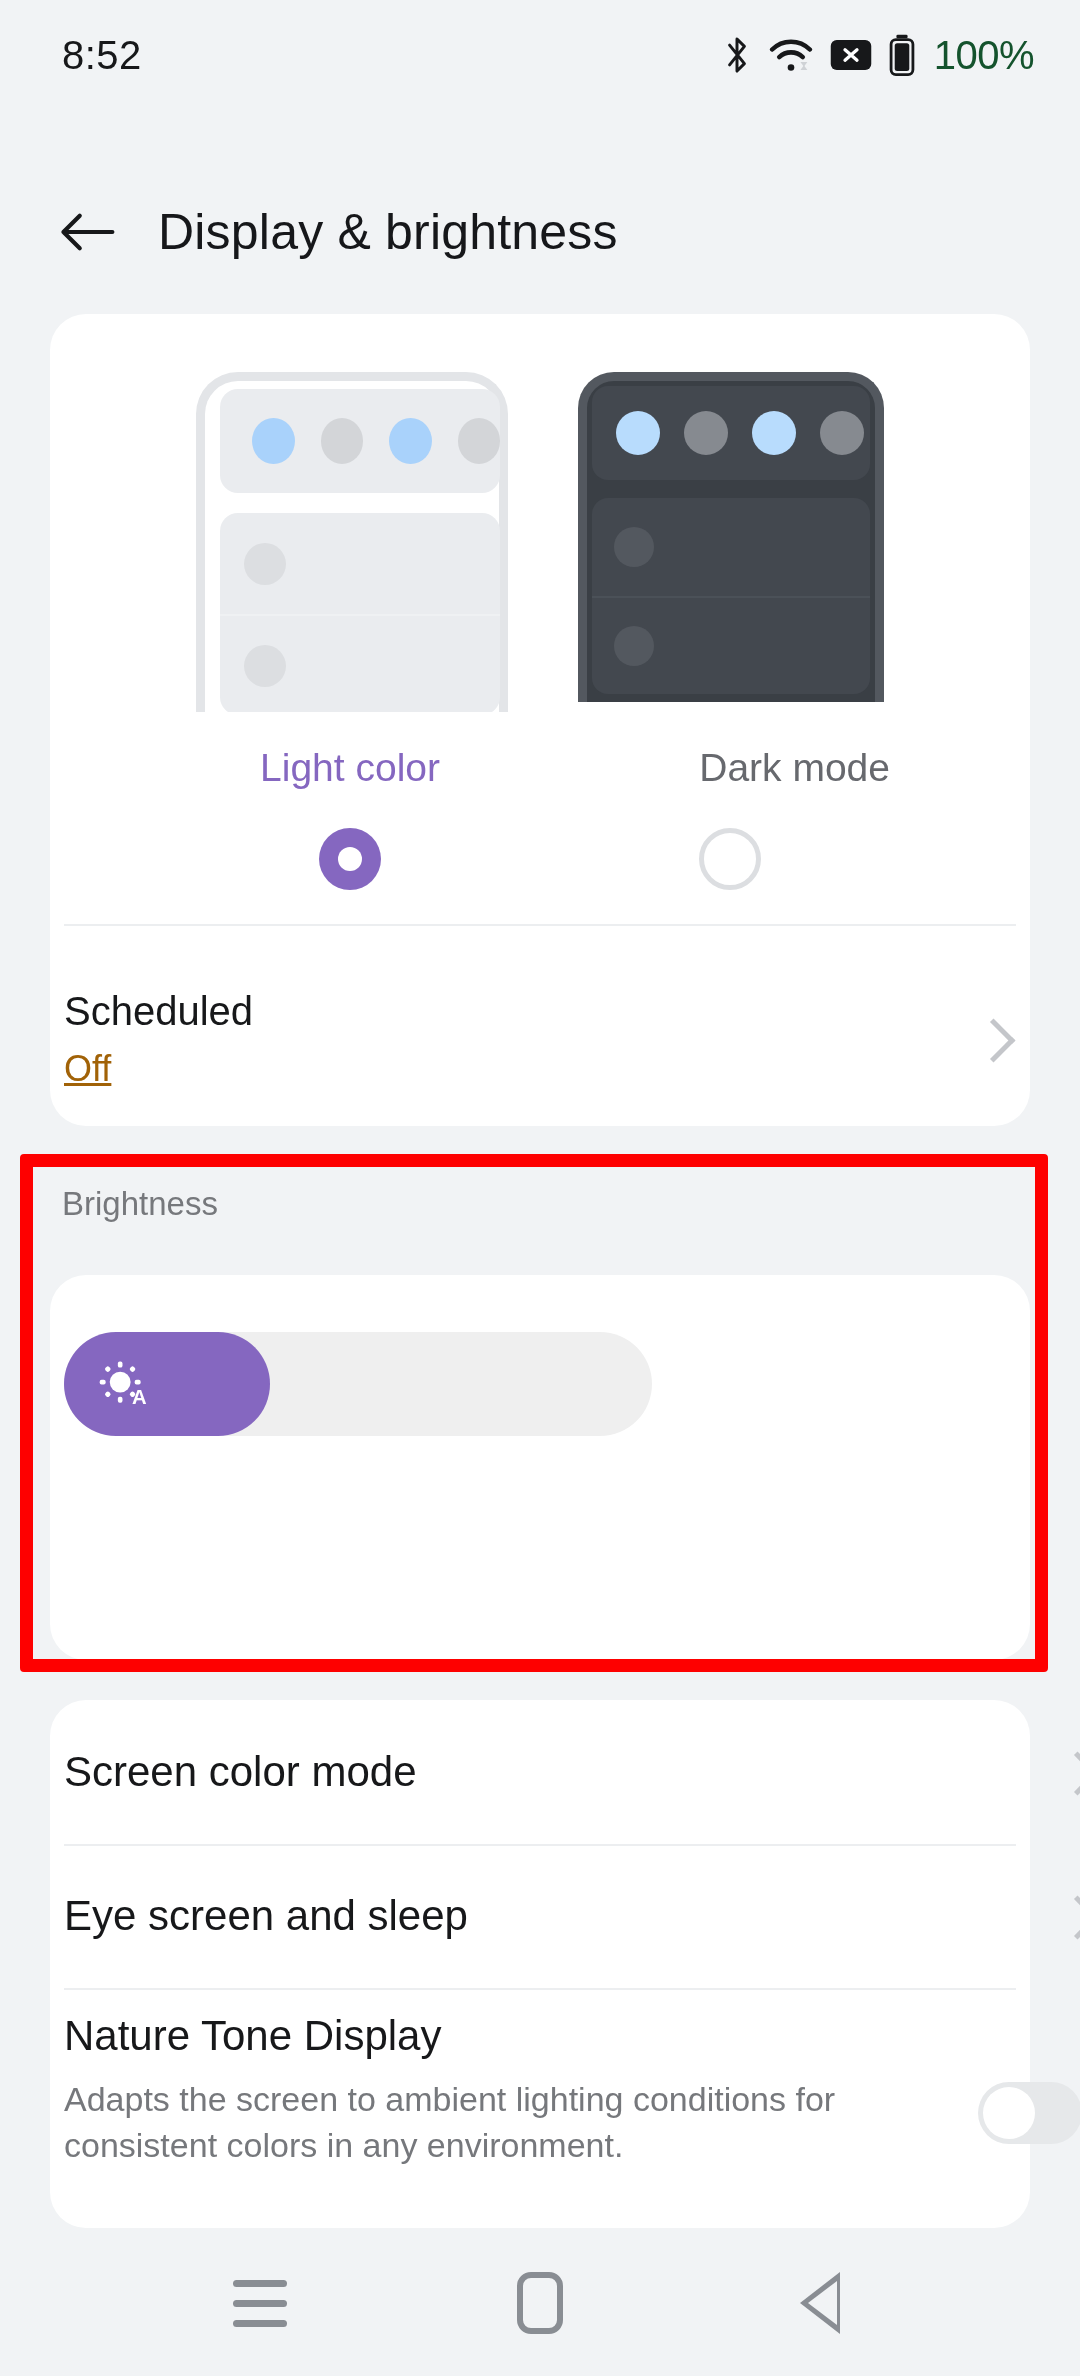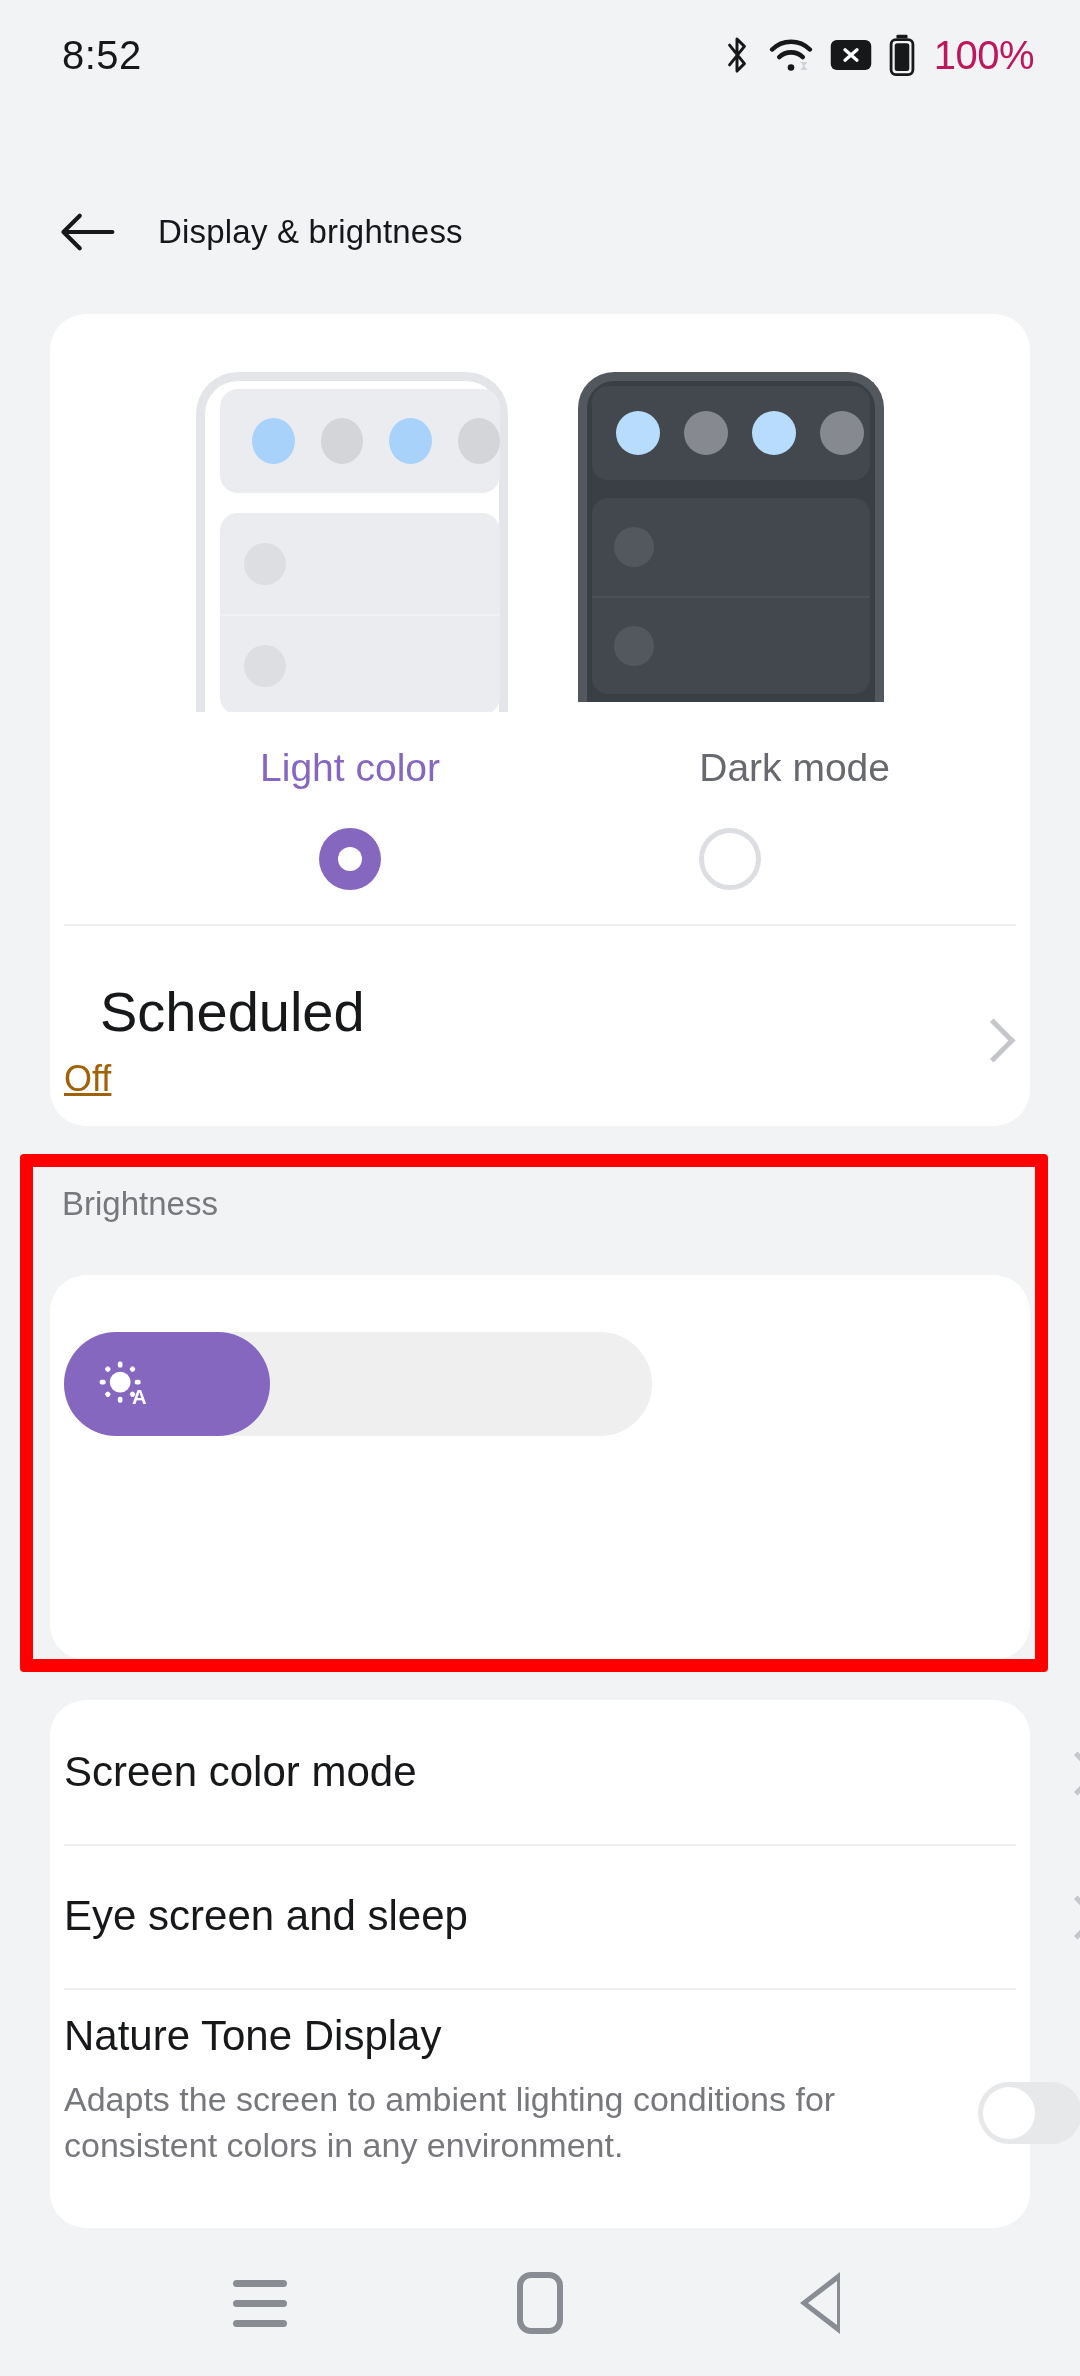--- a/index.html
+++ b/index.html
@@ -12,28 +12,28 @@
   #screen { position:relative; width:1080px; height:2376px; background:#f1f3f5; }
 
   
   .statusbar{
     position:absolute; top:0; left:0; width:1080px; height:110px;
     display:flex; align-items:center; justify-content:space-between;
     padding:0 46px 0 62px;
   }
   .status-time{ font-size:40px; color:#17181a; letter-spacing:.5px; }
   .status-right{ display:flex; align-items:center; gap:17px; }
-  .status-pct{ font-size:40px; color:#be185d; letter-spacing:-.5px; margin-left:2px;}
+  .status-pct{ font-size:40px; color:#14532d; letter-spacing:-.5px; margin-left:2px;}
 
   
   .header{
     position:absolute; top:172px; left:0; width:1080px; height:120px;
     display:flex; align-items:center; padding-left:58px; gap:42px;
   }
-  .page-title{ font-size:33px; color:#16171a; font-weight:400; letter-spacing:.2px;}
+  .page-title{ font-size:50px; color:#16171a; font-weight:400; letter-spacing:.2px;}
 
   
   .card{
     position:absolute; left:50px; width:980px;
     background:#ffffff; border-radius:36px;
   }
   .card-modes{ top:314px; height:812px; }
   .card-bright{ top:1275px; height:385px; }
   .card-more{ top:1700px; height:528px; }
 
@@ -90,21 +90,21 @@
   .radio-off{ left:649px; border:5px solid #dcdee1; background:#fff; }
 
   .divider{ position:absolute; left:14px; width:952px; height:2px; background:#eceef0; }
 
   
   .sched{
     position:absolute; top:638px; left:0; width:980px; height:174px;
     display:flex; align-items:center; padding:0 32px 0 14px;
   }
   .sched-text{ flex:1; }
-  .sched-title{ font-size:56px; color:#17181a;margin-left:36px; }
+  .sched-title{ font-size:40px; color:#17181a; }
   .sched-sub{ font-size:36px; color:#a16207; margin-top:14px;text-decoration:underline; }
 
   
   .section-label{
     position:absolute; top:1185px; left:62px;
     font-size:33px; color:#76787c;
   }
   .slider{
     position:absolute; top:1332px; left:64px;
     width:588px; height:104px;

